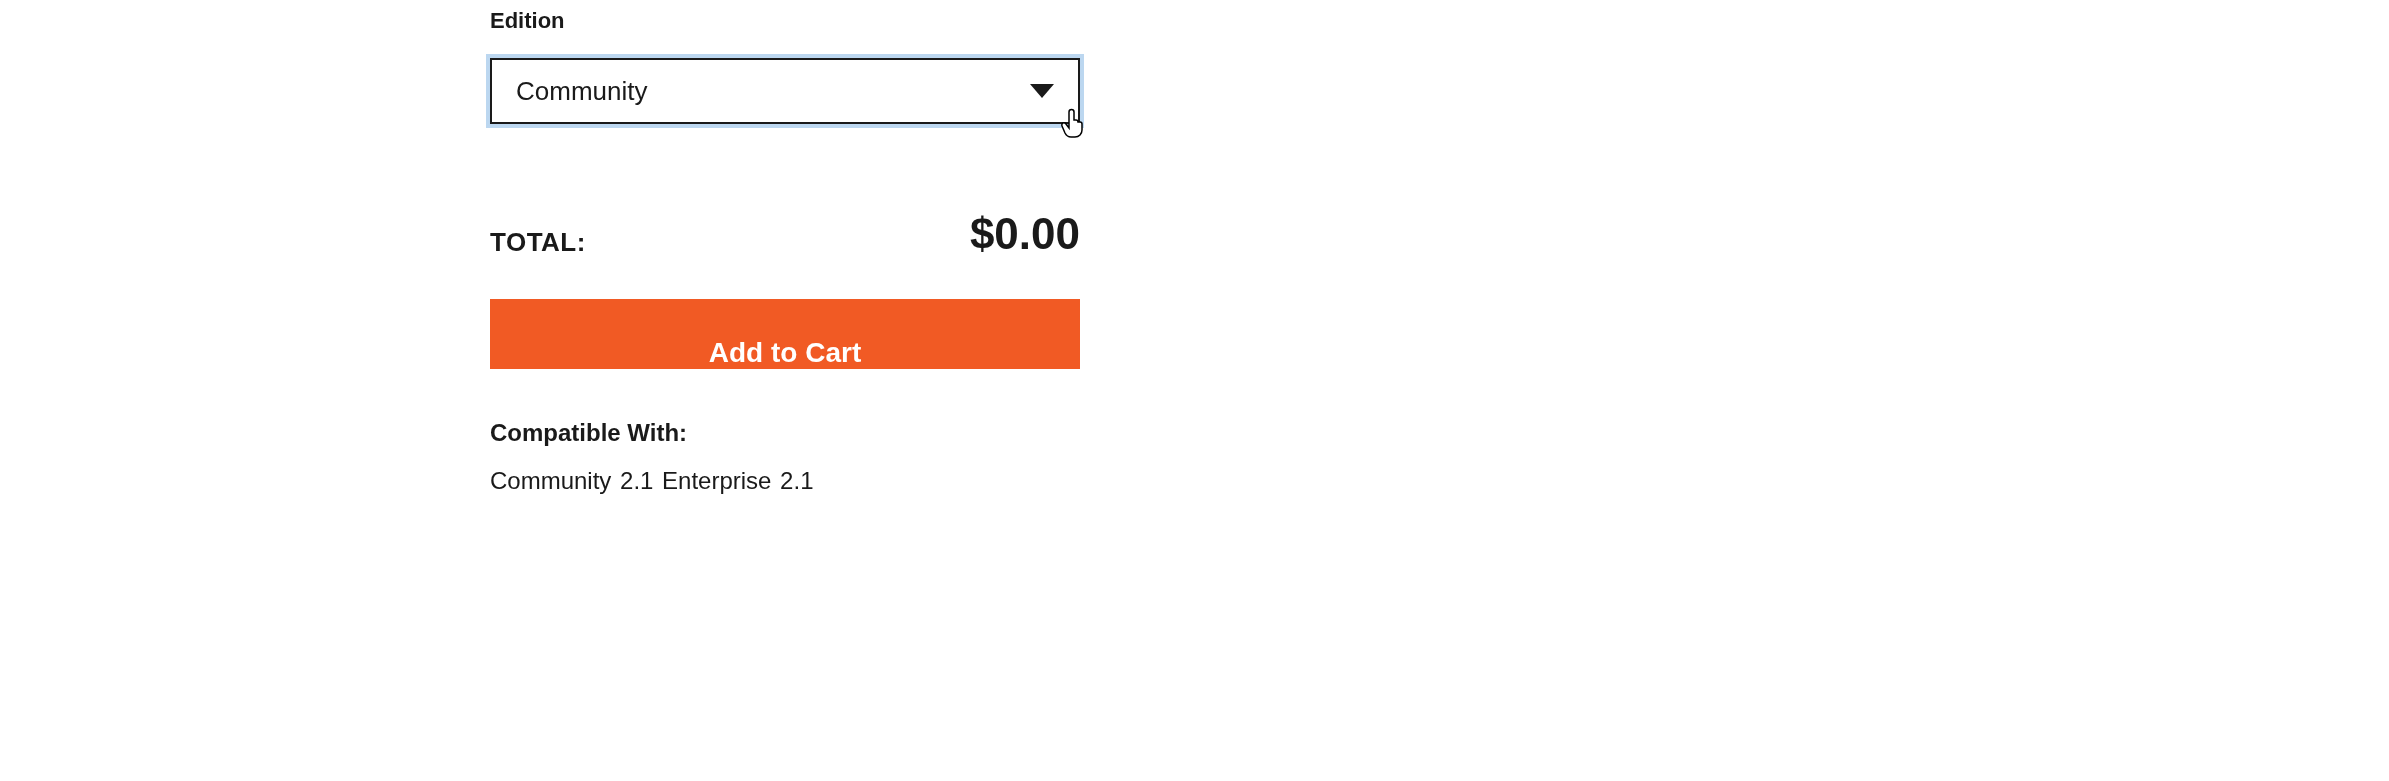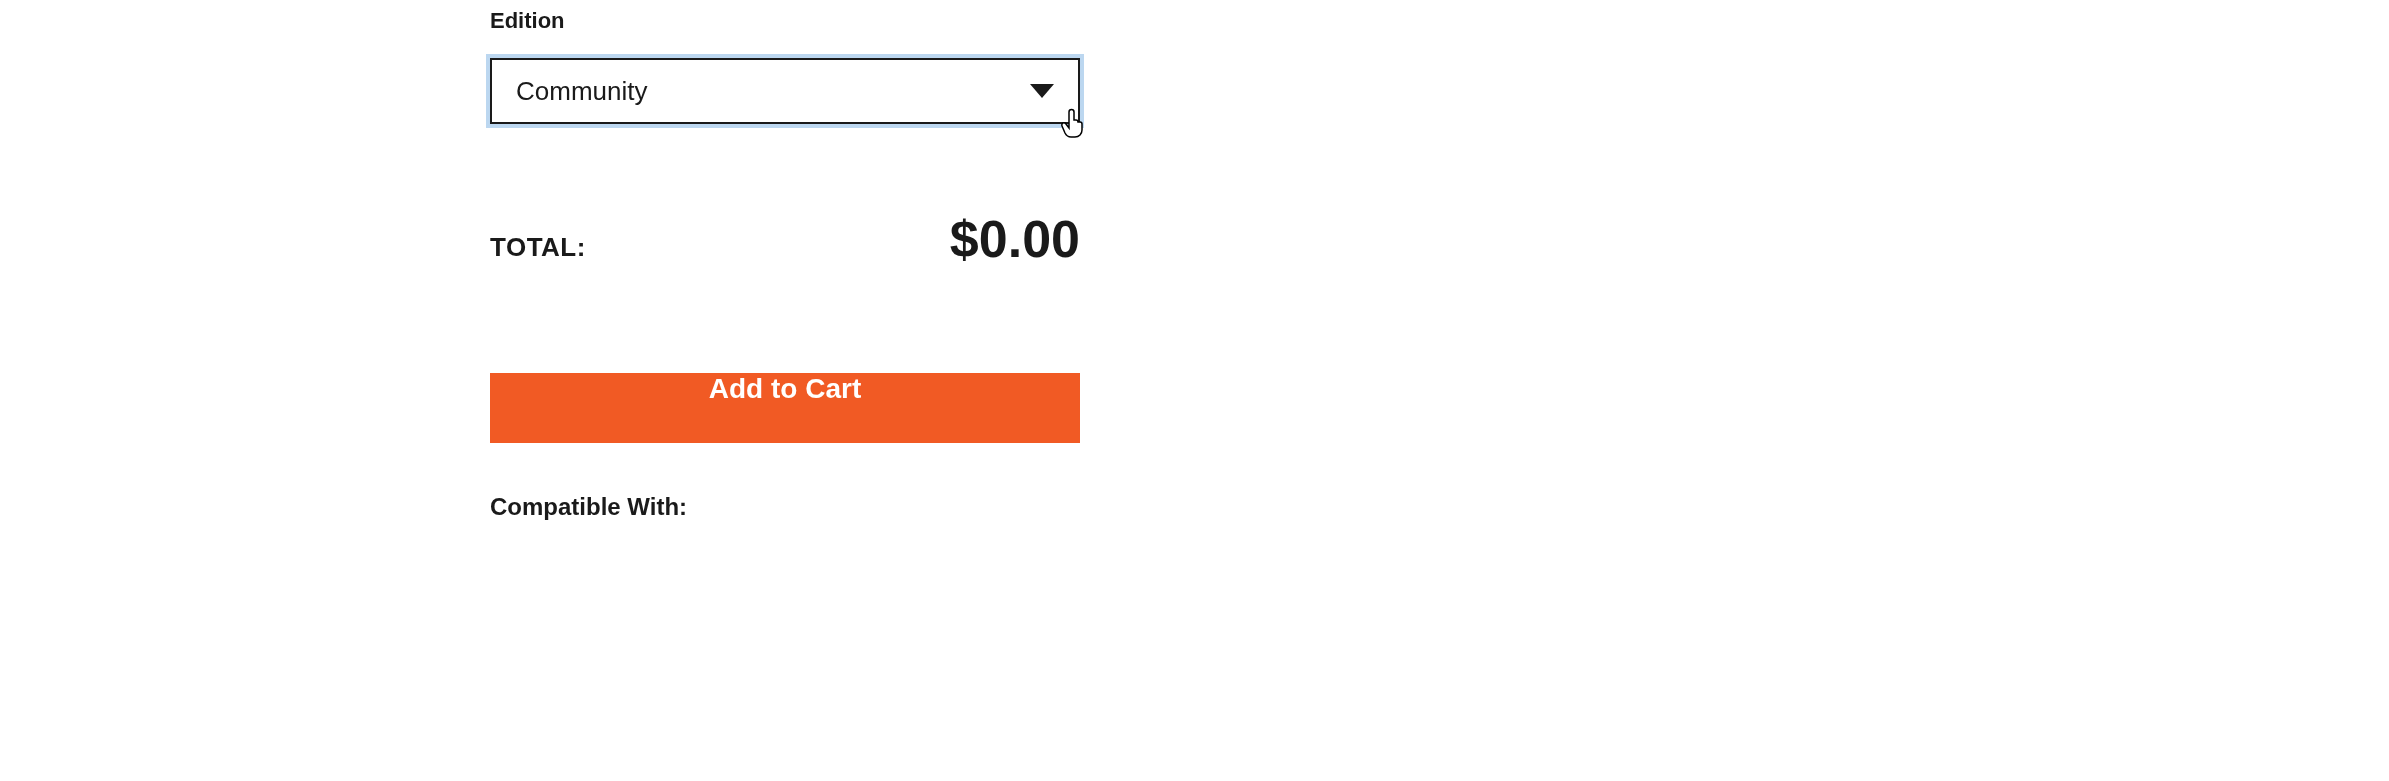--- a/index.html
+++ b/index.html
@@ -66,34 +66,34 @@
     .total-label {
       font-weight: 800;
       color: #1a1a1a;
       font-size: 26px;
       letter-spacing: 0.5px;
       margin-top: 16px;
     }
     .total-value {
       font-weight: 800;
       color: #1a1a1a;
-      font-size: 52px;
+      font-size: 44px;
     }
     .add-cart-btn {
       width: 100%;
       height: 70px;
       background: #f15a24;
       color: #ffffff;
       border: none;
       font-size: 28px;
       font-weight: 700;
-      margin-top: 104px;
+      margin-top: 40px;
       cursor: pointer;
       display: flex;
-      align-items: flex-start;
+      align-items: flex-end;
       justify-content: center;
     }
     .compat-label {
       font-weight: 700;
       color: #1a1a1a;
       font-size: 24px;
       margin-top: 50px;
       display: block;
     }
     .compat-value {
@@ -126,14 +126,15 @@
   <div class="total-row">
     <span class="total-label">TOTAL:</span>
     <span class="total-value">$0.00</span>
   </div>
 
   <button class="add-cart-btn">
     <span>Add to Cart</span>
   </button>
 
   <span class="compat-label">Compatible With:</span>
+  <span class="compat-value">Community 2.1 Enterprise   2.1</span>
 
 </div>
 
 </body></html>

